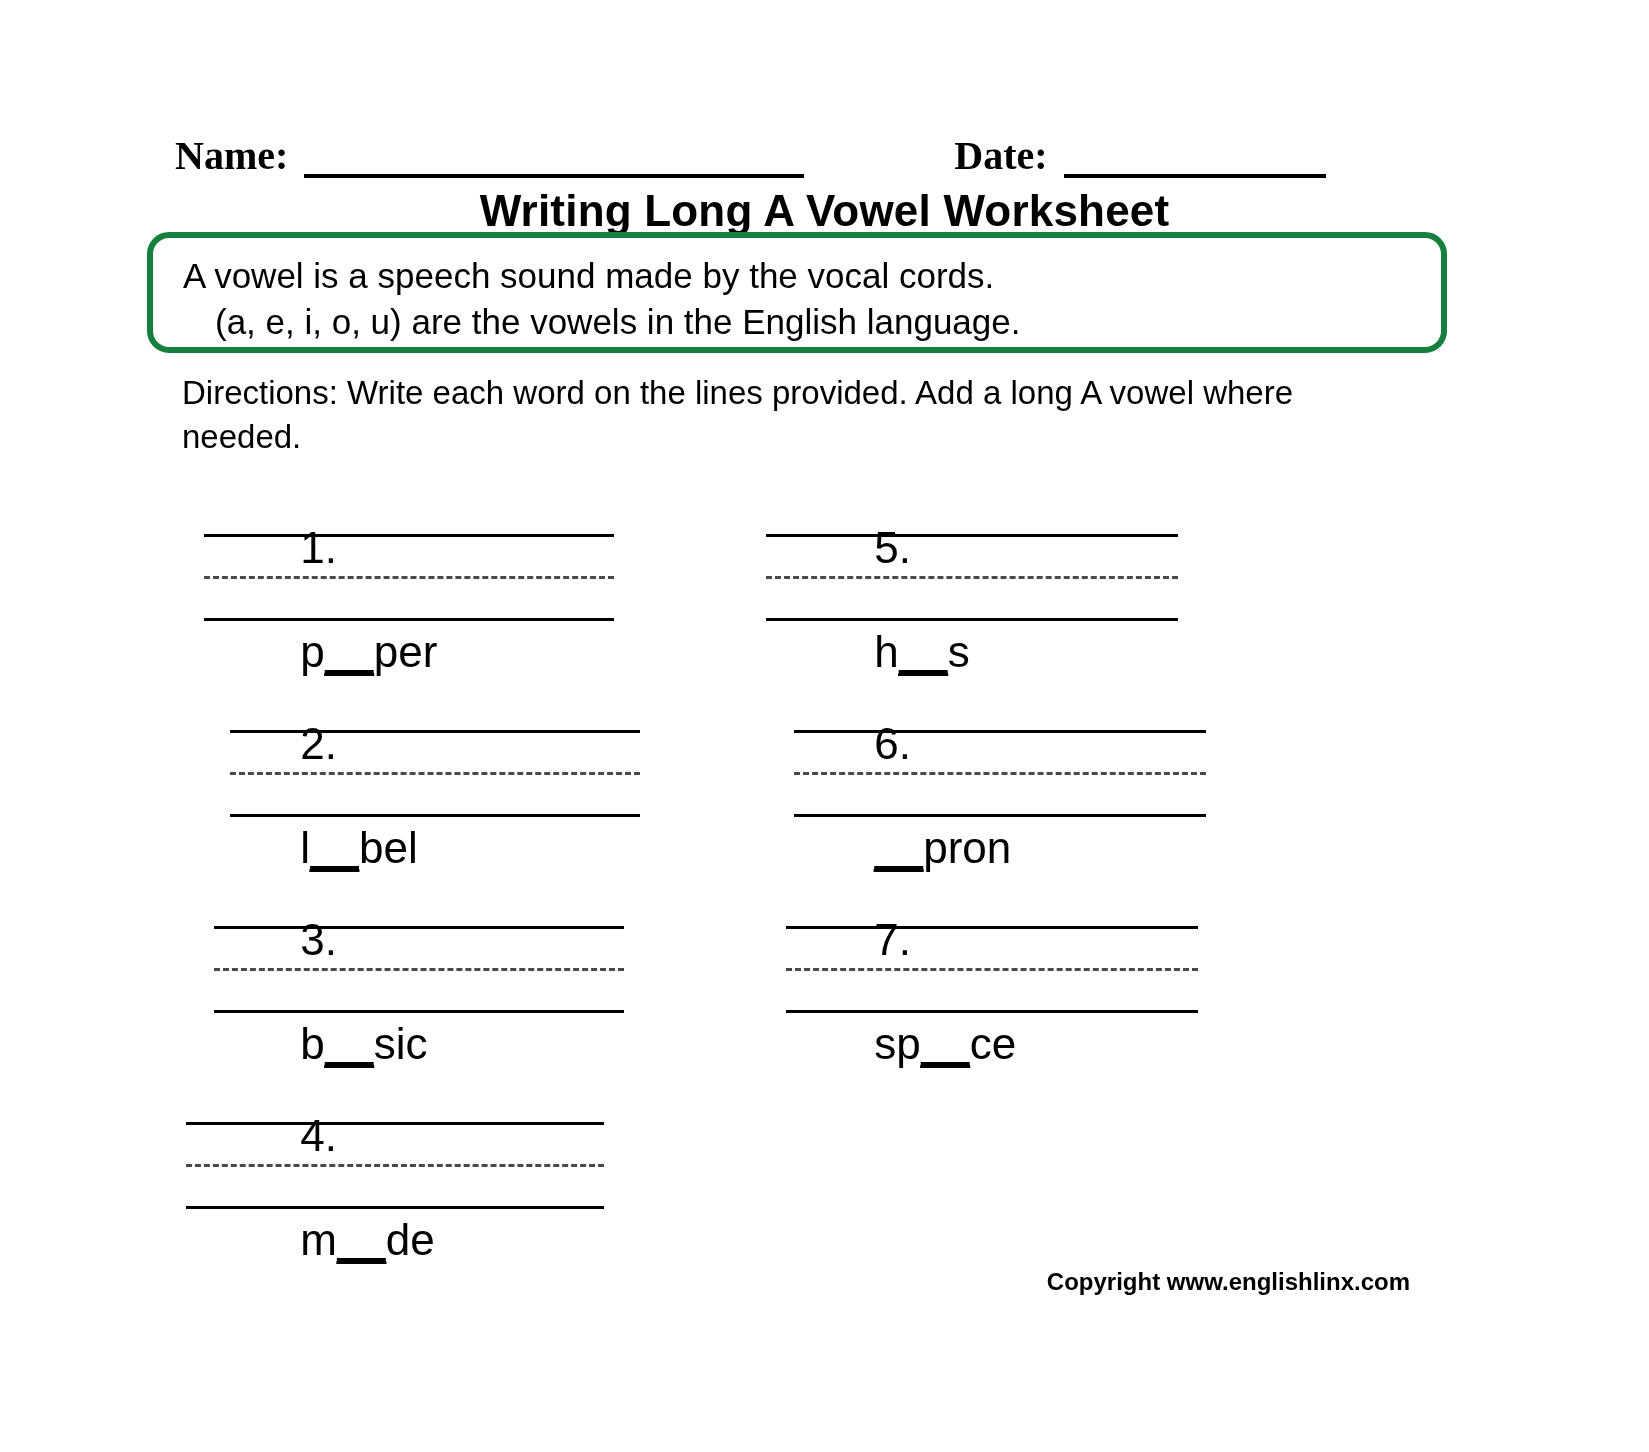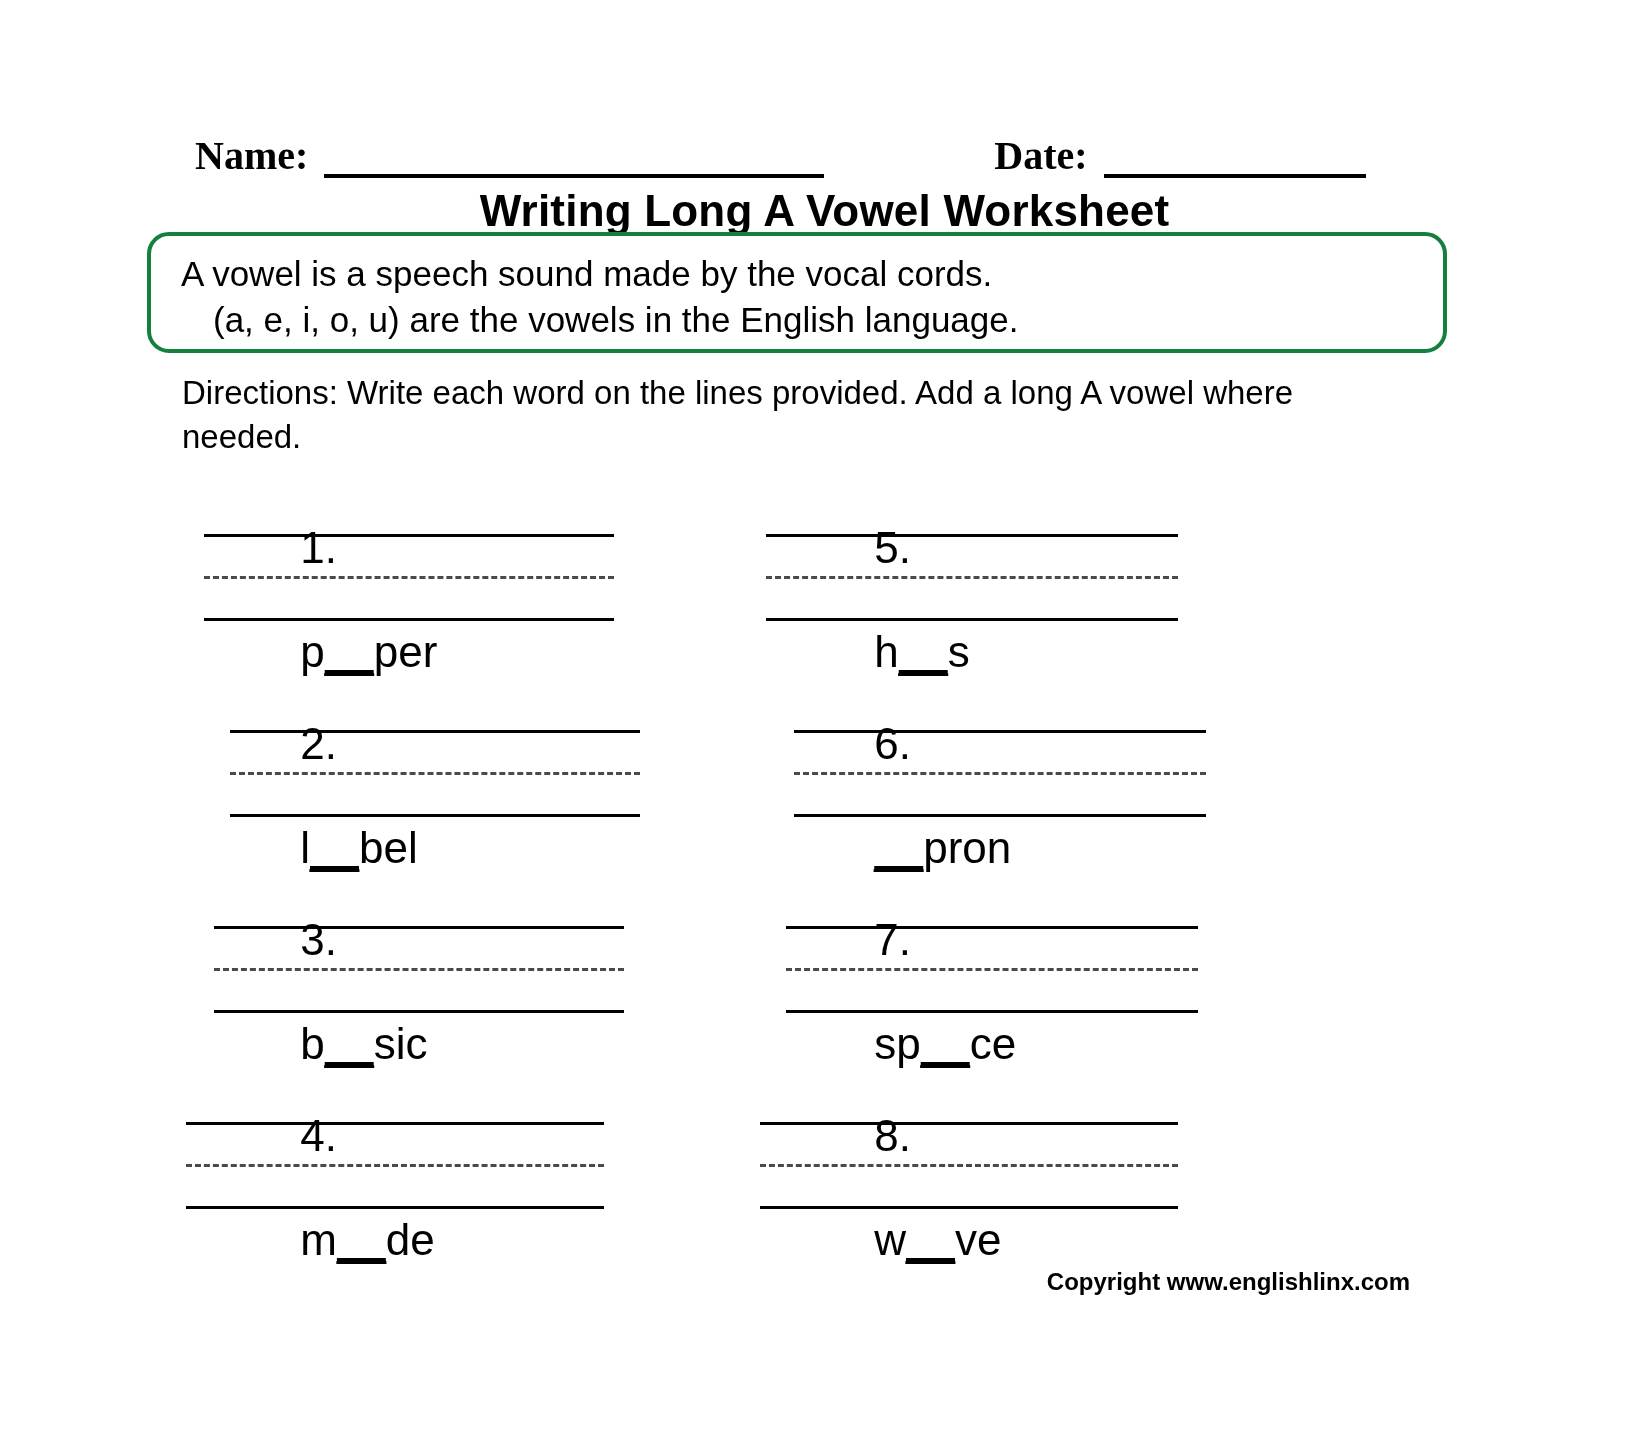--- a/index.html
+++ b/index.html
@@ -29,21 +29,20 @@
     height: 60px;
     display: flex;
     align-items: flex-end;
   }
   .nd-label {
     font-family: "Liberation Serif", serif;
     font-weight: bold;
     font-size: 40px;
     line-height: 44px;
     white-space: nowrap;
-    margin-left: 20px;
   }
   .nd-blank {
     border-bottom: 4px solid #000;
     height: 38px;
   }
   .name-blank { width: 500px; margin-left: 16px; }
   .date-gap   { width: 150px; }
   .date-blank { width: 262px; margin-left: 16px; }
 
   
@@ -59,21 +58,21 @@
     letter-spacing: 0.2px;
   }
 
   
   .def-box {
     position: absolute;
     left: 147px;
     top: 232px;
     width: 1300px;
     height: 121px;
-    border: 4px solid #15803d;
+    border: 6px solid #15803d;
     border-radius: 22px;
     box-sizing: border-box;
   }
   .def-line {
     position: absolute;
     left: 30px;
     font-size: 35px;
     line-height: 38px;
     white-space: nowrap;
   }
@@ -280,33 +279,19 @@
           <span>m</span><span class="blanks">__</span><span>de</span>
         </div>
         <div class="writing-lines lines-d">
           <div class="wl wl-solid"></div>
           <div class="wl-gap"></div>
           <div class="wl wl-dashed"></div>
           <div class="wl-gap"></div>
           <div class="wl wl-solid"></div>
         </div>
       </div>
-      <div class="item-col col-right">
-        <div class="item-word">
-          <span class="num">8.</span>
-          <span> </span>
-          <span>w</span><span class="blanks">__</span><span>ve</span>
-        </div>
-        <div class="writing-lines lines-h">
-          <div class="wl wl-solid"></div>
-          <div class="wl-gap"></div>
-          <div class="wl wl-dashed"></div>
-          <div class="wl-gap"></div>
-          <div class="wl wl-solid"></div>
-        </div>
-      </div>
     </div>
 
   </div>
 
   <div class="footer">Copyright www.englishlinx.com</div>
 
 </div>
 
 </body></html>

